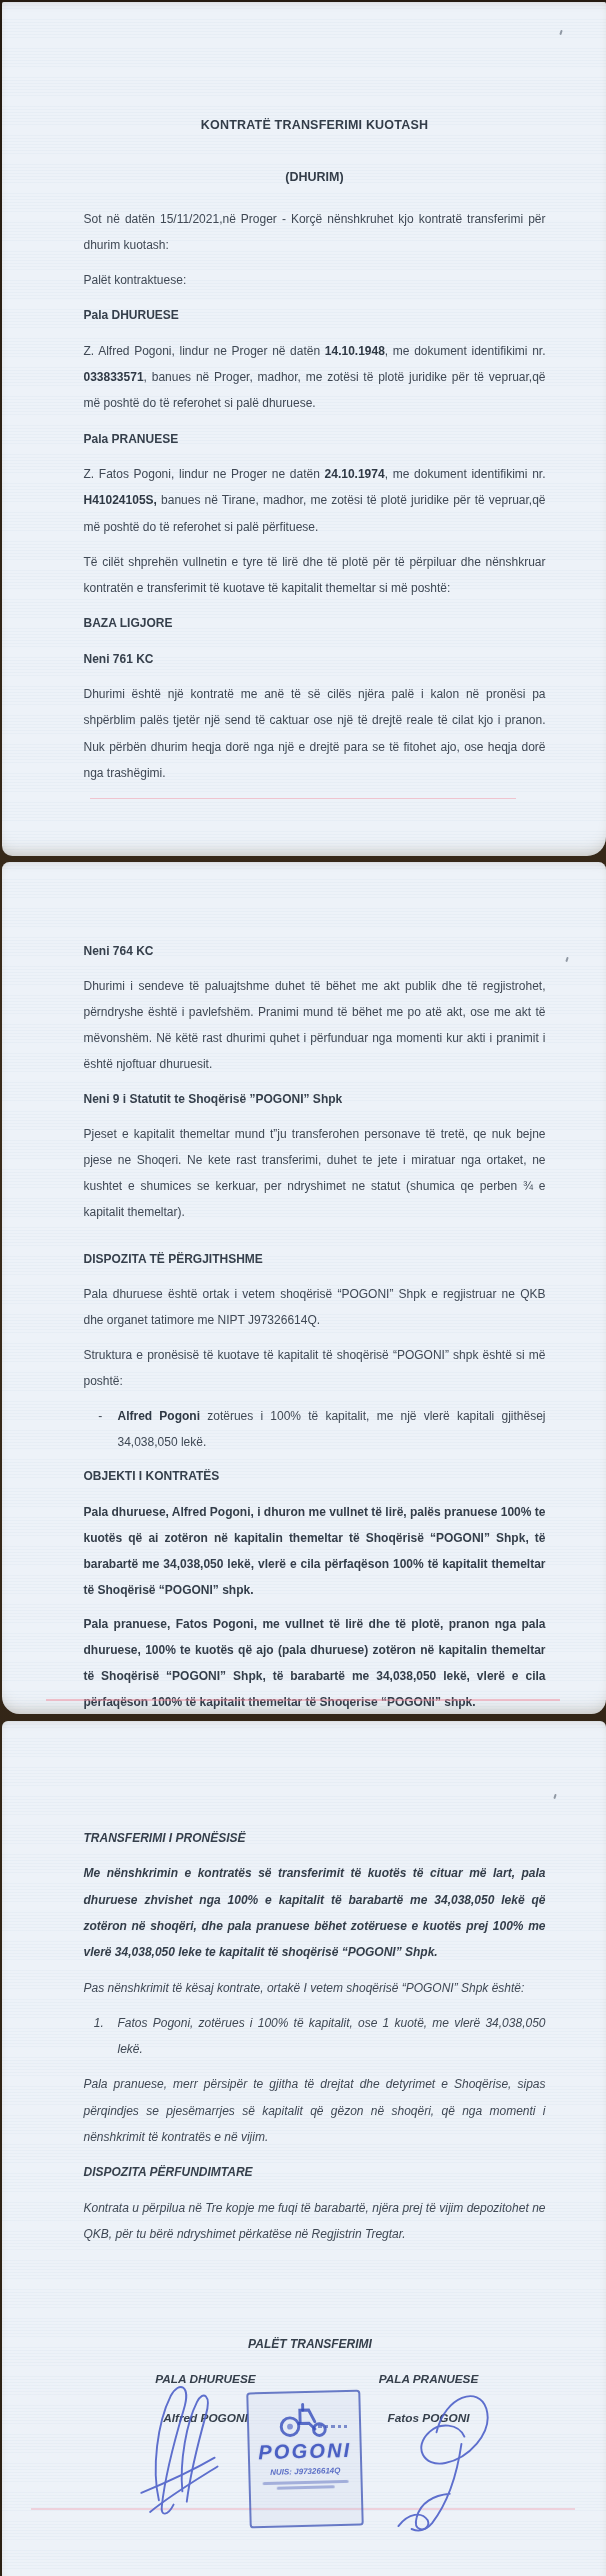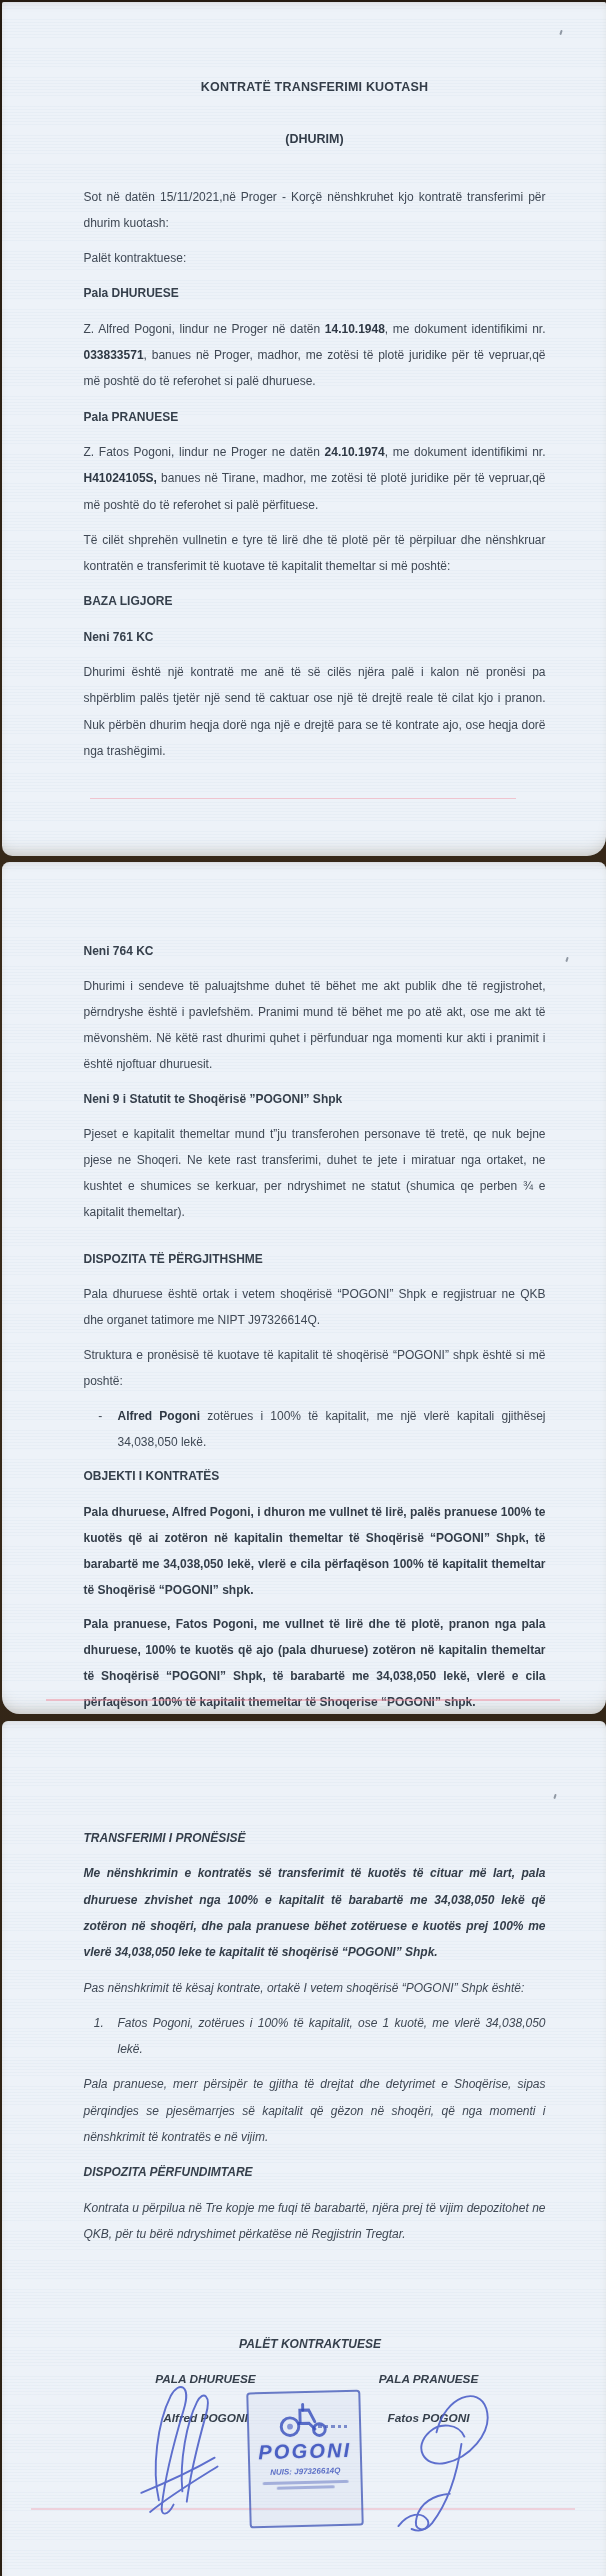--- a/index.html
+++ b/index.html
@@ -82,33 +82,33 @@
   .speck { position: absolute; width: 2.2px; height: 5.1px; background: rgba(70,80,95,0.55);
            border-radius: 1.5px; transform: rotate(18deg); }
 </style>
 </head>
 <body>
 
 <div class="scan">
 
   <section class="page page-1">
     <div class="speck" style="left:558px; top:28px;"></div>
-    <div class="content" style="padding-top:78px;">
+    <div class="content" style="padding-top:116px;">
       <h1 class="doc-title">KONTRATË TRANSFERIMI KUOTASH</h1>
       <h2 class="doc-subtitle">(DHURIM)</h2>
-      <p class="para" style="margin-top:38px;">Sot në datën 15/11/2021,në Proger - Korçë nënshkruhet kjo kontratë transferimi për dhurim kuotash:</p>
+      <p class="para" style="margin-top:22px;">Sot në datën 15/11/2021,në Proger - Korçë nënshkruhet kjo kontratë transferimi për dhurim kuotash:</p>
       <p class="para">Palët kontraktuese:</p>
       <p class="heading">Pala DHURUESE</p>
       <p class="para"><span>Z. Alfred Pogoni, lindur ne Proger në datën </span><span class="run-b">14.10.1948</span><span>, me dokument identifikimi nr. </span><span class="run-b">033833571</span><span>, banues në Proger, madhor, me zotësi të plotë juridike për të vepruar,që më poshtë do të referohet si palë dhuruese.</span></p>
       <p class="heading">Pala PRANUESE</p>
       <p class="para"><span>Z. Fatos Pogoni, lindur ne Proger ne datën </span><span class="run-b">24.10.1974</span><span>, me dokument identifikimi nr. </span><span class="run-b">H41024105S,</span><span> banues në Tirane, madhor, me zotësi të plotë juridike për të vepruar,që më poshtë do të referohet si palë përfituese.</span></p>
       <p class="para">Të cilët shprehën vullnetin e tyre të lirë dhe të plotë për të përpiluar dhe nënshkruar kontratën e transferimit të kuotave të kapitalit themeltar si më poshtë:</p>
       <p class="heading">BAZA LIGJORE</p>
       <p class="heading">Neni 761 KC</p>
-      <p class="para">Dhurimi është një kontratë me anë të së cilës njëra palë i kalon në pronësi pa shpërblim palës tjetër një send të caktuar ose një të drejtë reale të cilat kjo i pranon. Nuk përbën dhurim heqja dorë nga një e drejtë para se të kontrate ajo, ose heqja dorë nga trashëgimi.</p>
+      <p class="para">Dhurimi është një kontratë me anë të së cilës njëra palë i kalon në pronësi pa shpërblim palës tjetër një send të caktuar ose një të drejtë reale të cilat kjo i pranon. Nuk përbën dhurim heqja dorë nga një e drejtë para se të fitohet ajo, ose heqja dorë nga trashëgimi.</p>
     </div>
     <div class="artifact-pink ap-1"></div>
   </section>
 
   <section class="page page-2 p2">
     <div class="speck" style="left:564px; top:95px;"></div>
     <div class="content" style="padding-top:76px;">
       <p class="heading" style="margin-top:0;">Neni 764 KC</p>
       <p class="para">Dhurimi i sendeve të paluajtshme duhet të bëhet me akt publik dhe të regjistrohet, përndryshe është i pavlefshëm. Pranimi mund të bëhet me po atë akt, ose me akt të mëvonshëm. Në këtë rast dhurimi quhet i përfunduar nga momenti kur akti i pranimit i është njoftuar dhuruesit.</p>
       <p class="heading">Neni 9 i Statutit te Shoqërisë ”POGONI” Shpk</p>
@@ -135,21 +135,21 @@
       <p class="para">Pas nënshkrimit të kësaj kontrate, ortakë I vetem shoqërisë “POGONI” Shpk është:</p>
       <p class="para list-item">
         <span class="marker">1.</span>
         <span>Fatos Pogoni, zotërues i 100% të kapitalit, ose 1  kuotë, me vlerë 34,038,050 lekë.</span>
       </p>
       <p class="para">Pala pranuese, merr përsipër te gjitha të drejtat dhe detyrimet e Shoqërise, sipas përqindjes se pjesëmarrjes së kapitalit që gëzon në shoqëri, që nga momenti i nënshkrimit të kontratës e në vijim.</p>
       <p class="heading">DISPOZITA PËRFUNDIMTARE</p>
       <p class="para">Kontrata u përpilua në Tre kopje me fuqi të barabartë, njëra prej të vijim depozitohet ne QKB, për tu bërë ndryshimet përkatëse në Regjistrin Tregtar.</p>
     </div>
 
-    <div class="sig-heading">PALËT KONTRAKTUESE</div>
+    <div class="sig-heading">PALËT TRANSFERIMI</div>
     <div class="sig-role sig-role-left">PALA DHURUESE</div>
     <div class="sig-role sig-role-right">PALA PRANUESE</div>
     <div class="sig-name sig-name-left">Alfred POGONI</div>
     <div class="sig-name sig-name-right">Fatos POGONI</div>
 
     <svg class="signature-svg sig-left" width="125" height="154" viewBox="0 0 170 210">
       <g fill="none" stroke="#4a5dc8" stroke-width="2.6" stroke-linecap="round" opacity="0.88">
         <path d="M46 168 C 36 126, 44 62, 62 26 C 74 4, 90 12, 80 44 C 68 84, 54 138, 50 176 C 48 190, 58 190, 66 174"></path>
         <path d="M78 156 C 74 114, 84 62, 98 34 C 106 18, 118 24, 110 52 C 100 88, 88 138, 84 170"></path>
         <path d="M22 158 C 56 144, 98 124, 122 110"></path>

